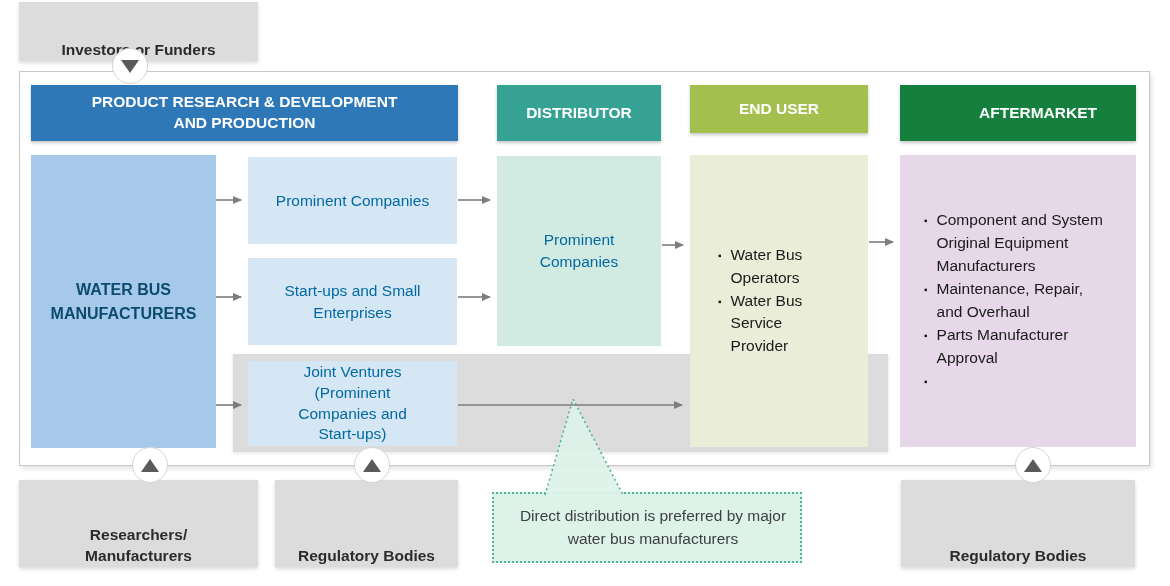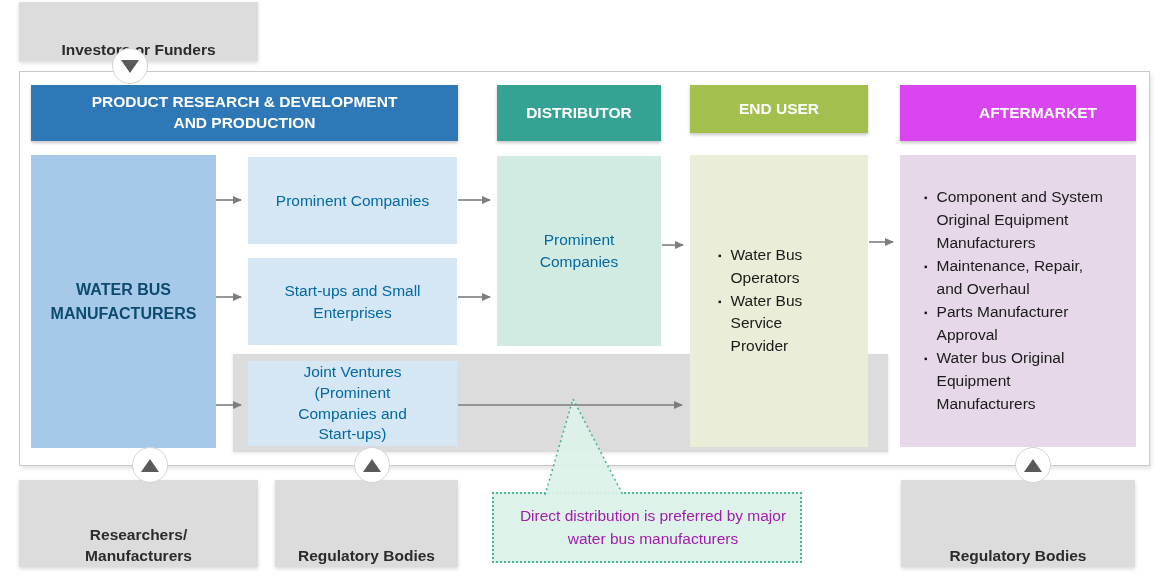--- a/index.html
+++ b/index.html
@@ -15,21 +15,21 @@
   
   .frame{background:#ffffff;border:1px solid #c8c8c8;box-shadow:2px 3px 4px rgba(0,0,0,0.10);}
 
   
   .header{display:flex;align-items:center;justify-content:center;text-align:center;
     color:#ffffff;font-weight:bold;font-size:15.5px;line-height:1.35;
     box-shadow:0 2px 3px rgba(0,0,0,0.22);}
   .hdr-rd{background:#2e78b8;}
   .hdr-dist{background:#35a294;}
   .hdr-end{background:#a3bf4e;}
-  .hdr-after{background:#d946ef;padding-left:40px;}
+  .hdr-after{background:#15803d;padding-left:40px;}
 
   
   .flowbox{display:flex;align-items:center;justify-content:center;text-align:center;
     font-size:15.5px;color:#0369a1;line-height:1.4;}
   .mfr{background:#a6c9e9;font-weight:bold;color:#0c4a6e;font-size:16px;line-height:1.45;}
   .lblue{background:#d5e6f4;}
   .mint{background:#d2ebe2;}
   .polive{background:#eaedd7;}
   .ppurple{background:#e6d7e9;}
   .band{background:#dcdcdc;box-shadow:0 1px 3px rgba(0,0,0,0.12);}
@@ -47,21 +47,21 @@
   
   .connector{width:36px;height:36px;border-radius:50%;background:#ffffff;
     border:1px solid #d4d4d4;display:flex;align-items:center;justify-content:center;z-index:6;}
   .tri-up{width:0;height:0;border-left:9px solid transparent;border-right:9px solid transparent;
     border-bottom:13px solid #5a5a5a;}
   .tri-down{width:0;height:0;border-left:9px solid transparent;border-right:9px solid transparent;
     border-top:13px solid #5a5a5a;}
 
   
   .callout{background:#ddf2e9;border:2px dotted #4eb29c;display:flex;align-items:center;
-    justify-content:center;text-align:center;font-size:15.5px;color:#a21caf;line-height:1.45;z-index:4;padding-left:12px;}
+    justify-content:center;text-align:center;font-size:15.5px;color:#404040;line-height:1.45;z-index:4;padding-left:12px;}
   .callout-inner{max-width:280px;}
 
   .overlay{position:absolute;left:0;top:0;z-index:7;pointer-events:none;}
   .z2{z-index:2;} .z3{z-index:3;}
 </style>
 </head>
 <body>
 
 <div class="stage">
 
@@ -133,21 +133,20 @@
       <div class="bitem">
         <span class="bullet">▪</span>
         <span class="btext">Maintenance, Repair, and Overhaul</span>
       </div>
       <div class="bitem">
         <span class="bullet">▪</span>
         <span class="btext">Parts Manufacturer Approval</span>
       </div>
       <div class="bitem">
         <span class="bullet">▪</span>
-        <span class="btext">Water bus Original Equipment Manufacturers</span>
       </div>
     </div>
   </div>
 
   <div class="abs graybox" style="left:19px;top:480px;width:239px;height:87px;">
     <span class="preline">Researchers/
 Manufacturers</span>
   </div>
   <div class="abs graybox" style="left:275px;top:480px;width:183px;height:87px;">
     <span>Regulatory Bodies</span>

